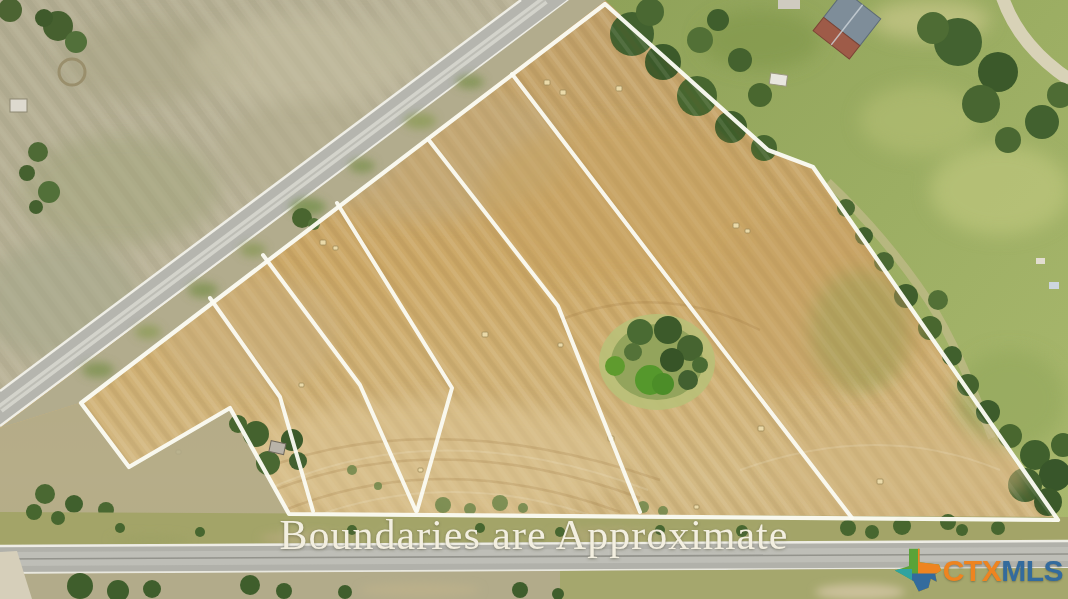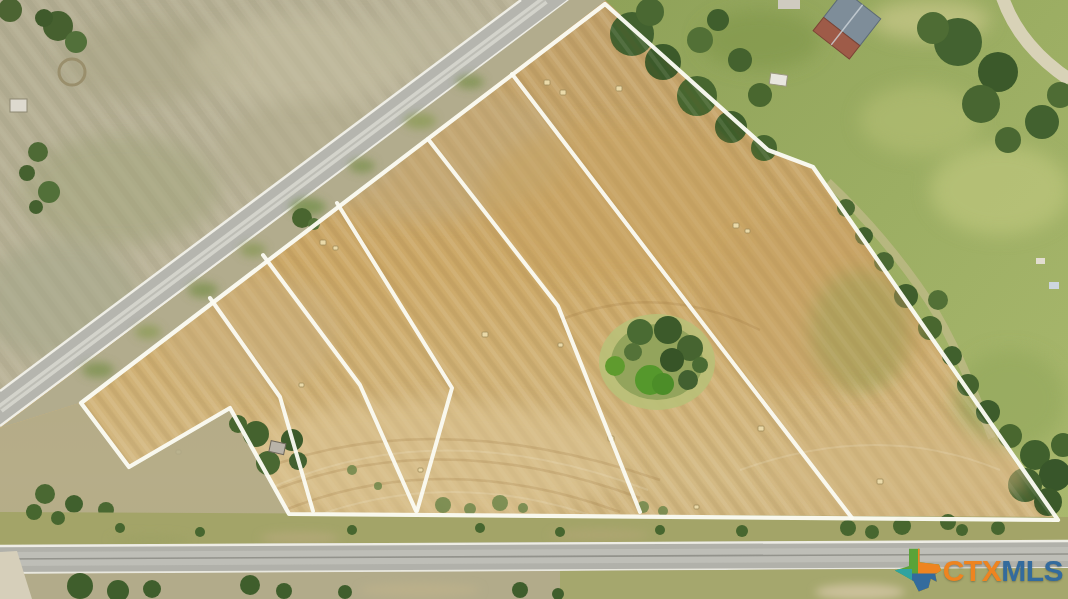--- a/index.html
+++ b/index.html
@@ -326,20 +326,21 @@
     <g id="interior-lines">
           <polyline class="bline" points="512,74 648,252 852,518"></polyline>
           <polyline class="bline" points="428,139 558,306 640,512"></polyline>
           <polyline class="bline" points="337,203 452,388 417,511"></polyline>
           <polyline class="bline" points="263,255 360,385 416,511"></polyline>
           <polyline class="bline" points="210,298 280,397 313,511"></polyline>
         </g>
   </g>
 </svg>
 
+<div id="caption">Boundaries are Approximate</div>
 
 <div id="brand">
   <svg width="48" height="45" viewBox="0 0 64 60">
     <defs>
       <clipPath id="txR">
             <rect x="32" y="0" width="32" height="60"></rect>
           </clipPath>
       <clipPath id="txB">
             <rect x="24" y="34" width="40" height="26"></rect>
           </clipPath>

